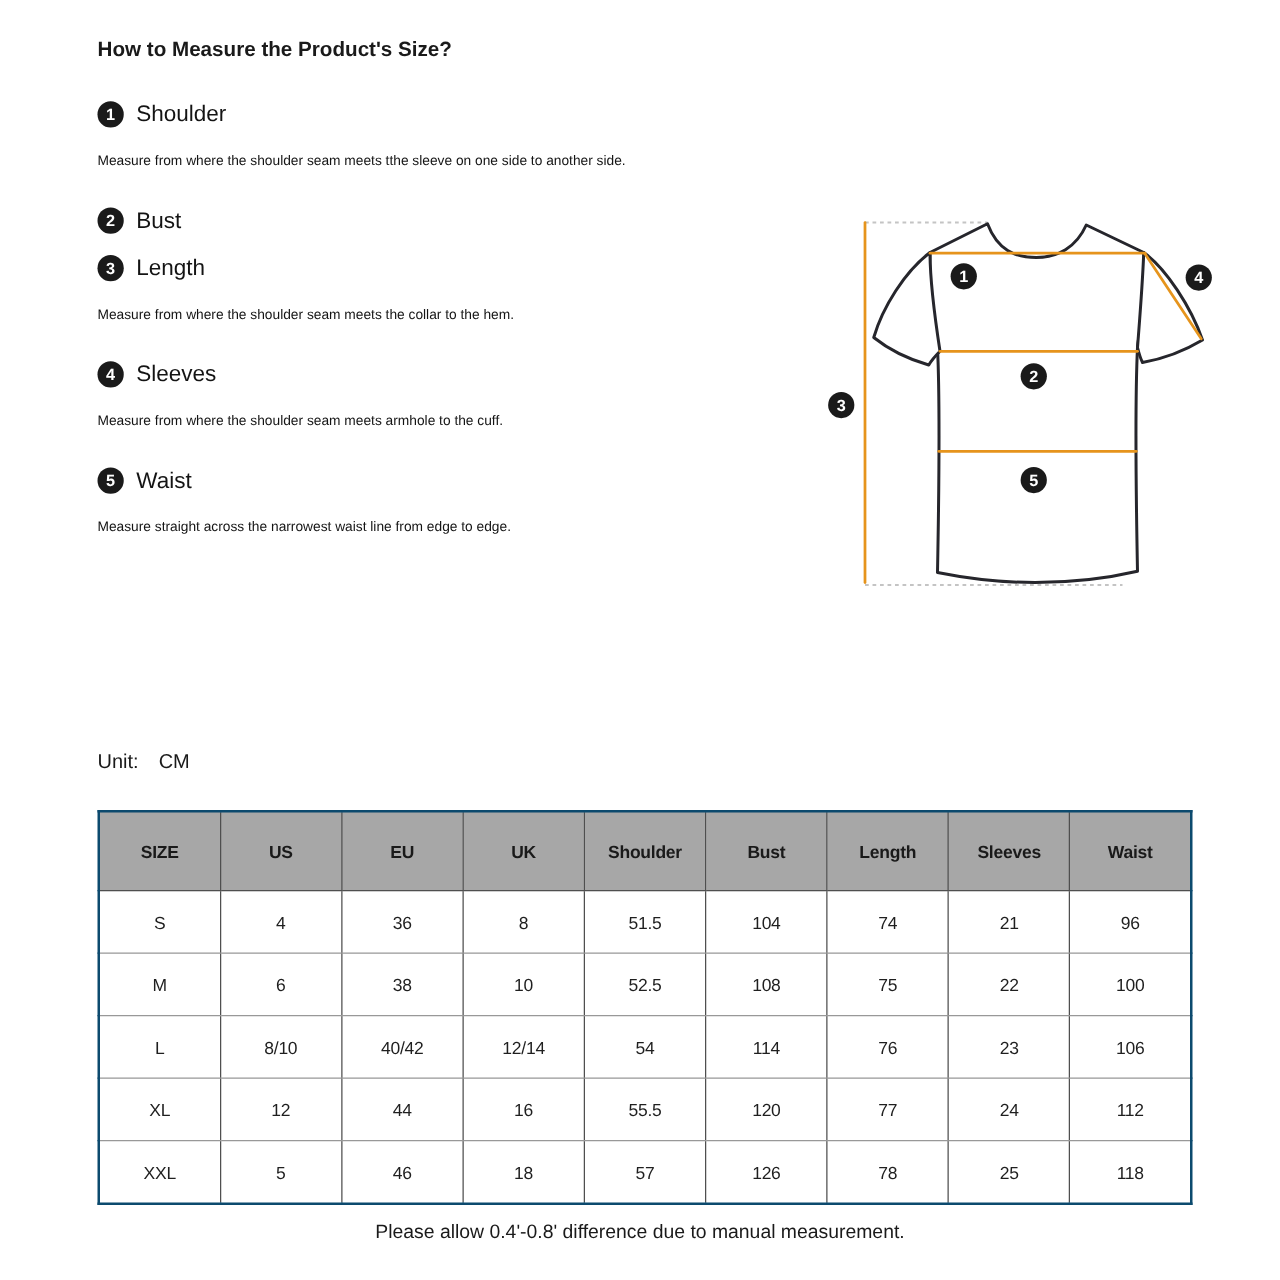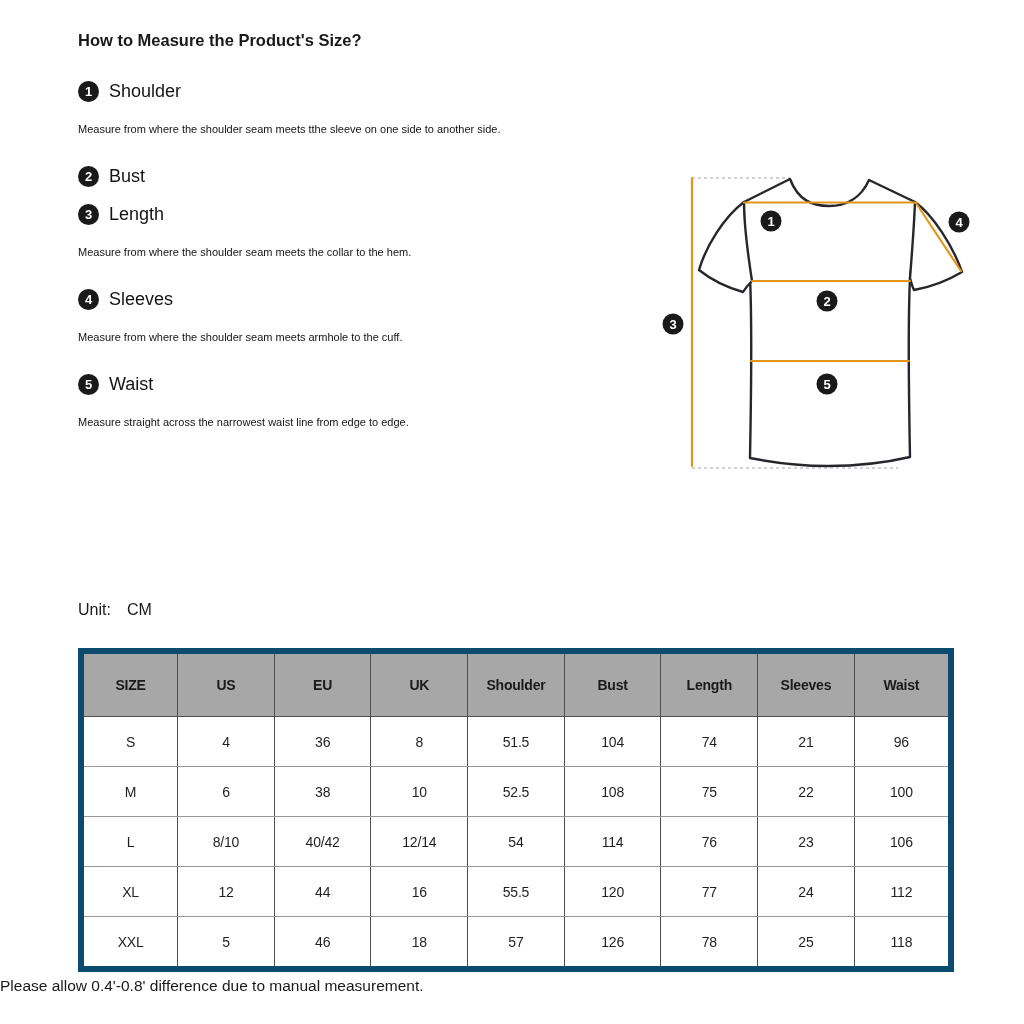--- a/index.html
+++ b/index.html
@@ -24,35 +24,35 @@
 
   
   .unit{position:absolute;left:78px;top:601px;font-size:16px;color:#1a1a1a;}
   .unit .u-val{margin-left:16px;}
 
   
   .size-table{
     position:absolute;left:78px;top:648px;width:876px;
     border-collapse:collapse;table-layout:fixed;
     font-size:14px;letter-spacing:-0.2px;
-    border:6px solid #0c4a6e;
+    border:2px solid #0c4a6e;
     padding-left:36px;
   }
   .size-table th{
     height:60px;background:#a7a7a7;border:1px solid #4f4f4f;
     font-weight:600;text-align:center;color:#1a1a1a;
   }
   .size-table td{
     height:47px;text-align:center;font-weight:500;color:#1f1f1f;background:#fff;
     border-left:1px solid #4f4f4f;border-right:1px solid #4f4f4f;
     border-top:1px solid #989898;border-bottom:1px solid #989898;
   }
 
   
-  .footer{position:absolute;left:0;top:977px;width:1024px;font-size:15.5px;color:#1a1a1a;}
+  .footer{position:absolute;left:0;top:977px;width:1024px;text-align:center;font-size:15.5px;color:#1a1a1a;}
 
   
   .diagram{position:absolute;left:640px;top:160px;width:360px;height:330px;}
   .diagram svg{display:block;width:360px;height:330px;}
   .shirt{fill:#ffffff;stroke:#26262c;stroke-width:2.4;stroke-linejoin:round;stroke-linecap:round;}
   .measure{stroke:#e6941c;stroke-width:2.2;stroke-linecap:round;fill:none;}
   .guide{stroke:#c4c4c4;stroke-width:1.5;stroke-dasharray:3 3;fill:none;}
   .m-badge{fill:#1a1a1a;}
   .m-num{fill:#ffffff;font-size:13px;font-weight:700;font-family:"Liberation Sans",sans-serif;text-anchor:middle;}
 </style>

